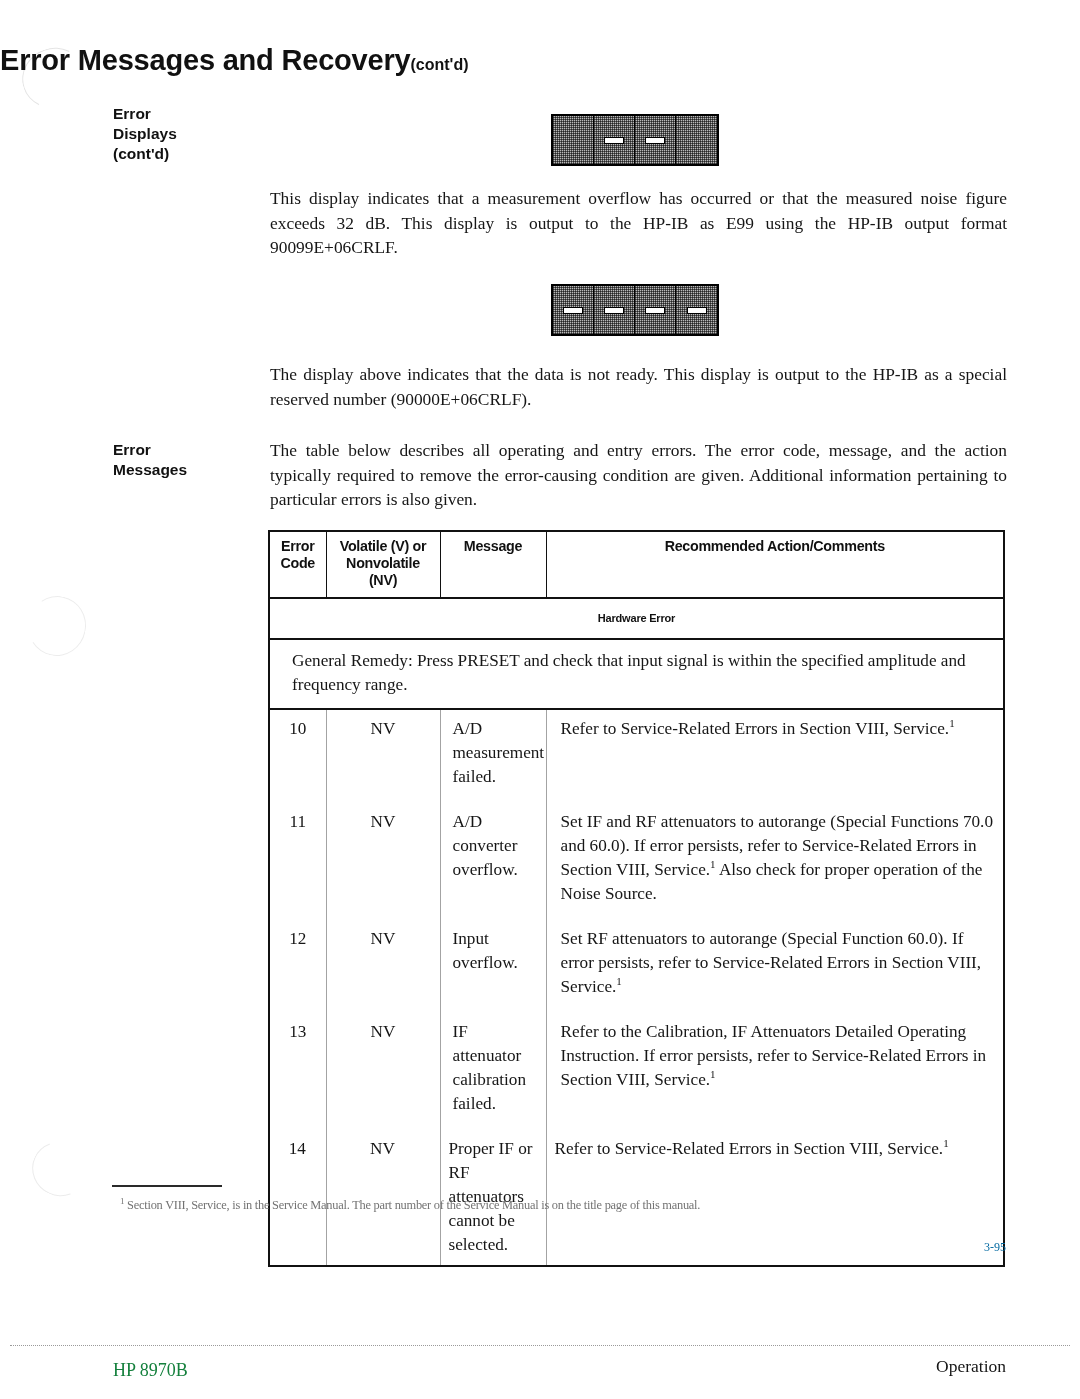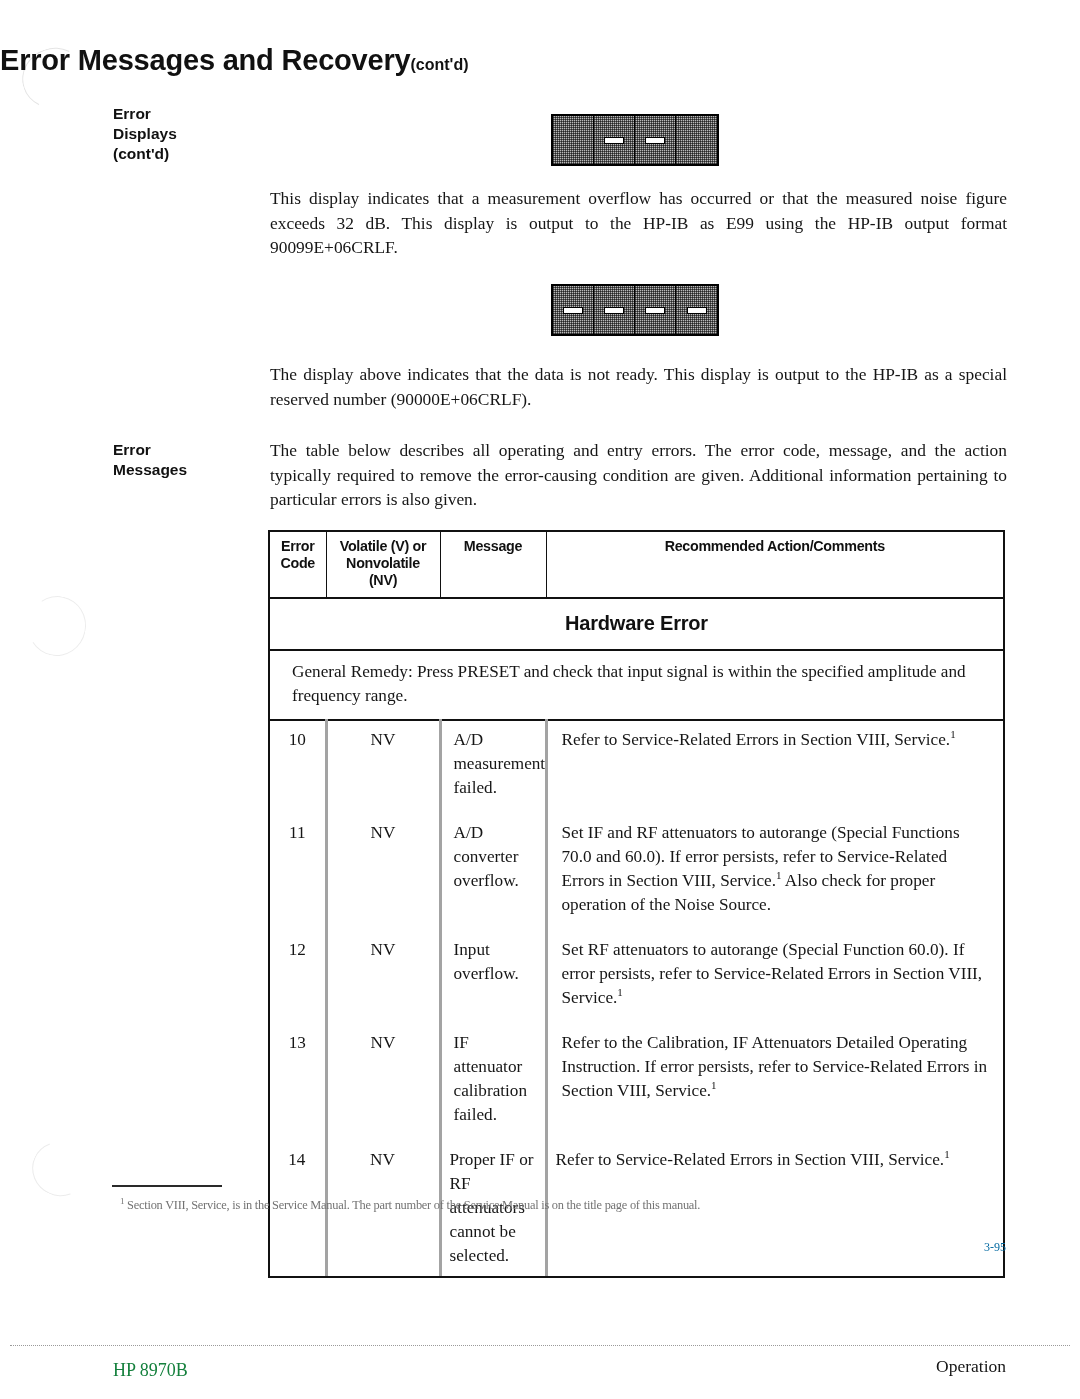--- a/index.html
+++ b/index.html
@@ -155,37 +155,37 @@
     height: 62px;
     color: #111;
   }
   thead th:last-child { border-right: none; }
 
   tr.section-row td {
     border-bottom: 2px solid #111;
     text-align: center;
     font-family: "Liberation Sans Narrow", "Liberation Sans", sans-serif;
     font-weight: bold;
-    font-size: 20px;
+    font-size: 11px;
     letter-spacing: -0.2px;
     padding: 13px 4px 14px 4px;
     color: #111;
   }
 
   tr.remedy-row td {
     border-bottom: 2px solid #111;
     font-size: 17.2px;
     line-height: 24px;
     padding: 9px 16px 11px 22px;
     text-align: left;
     color: #161616;
   }
 
   tbody.data-body td {
-    border-right: 3px solid #a3a3a3;
+    border-right: 1px solid #a3a3a3;
     font-size: 17.2px;
     line-height: 24px;
     color: #161616;
   }
   tbody.data-body td:last-child { border-right: none; }
   tbody.data-body td.code { text-align: center; padding-top: 7px; }
   tbody.data-body td.vol  { text-align: center; padding-top: 7px; }
   tbody.data-body td.msg  { text-align: left;  padding-left: 12px; padding-top: 7px; }
   tbody.data-body td.act  { text-align: left;  padding-left: 14px; padding-top: 7px; padding-right: 10px;}
   tbody.data-body tr td { padding-bottom: 14px; }

